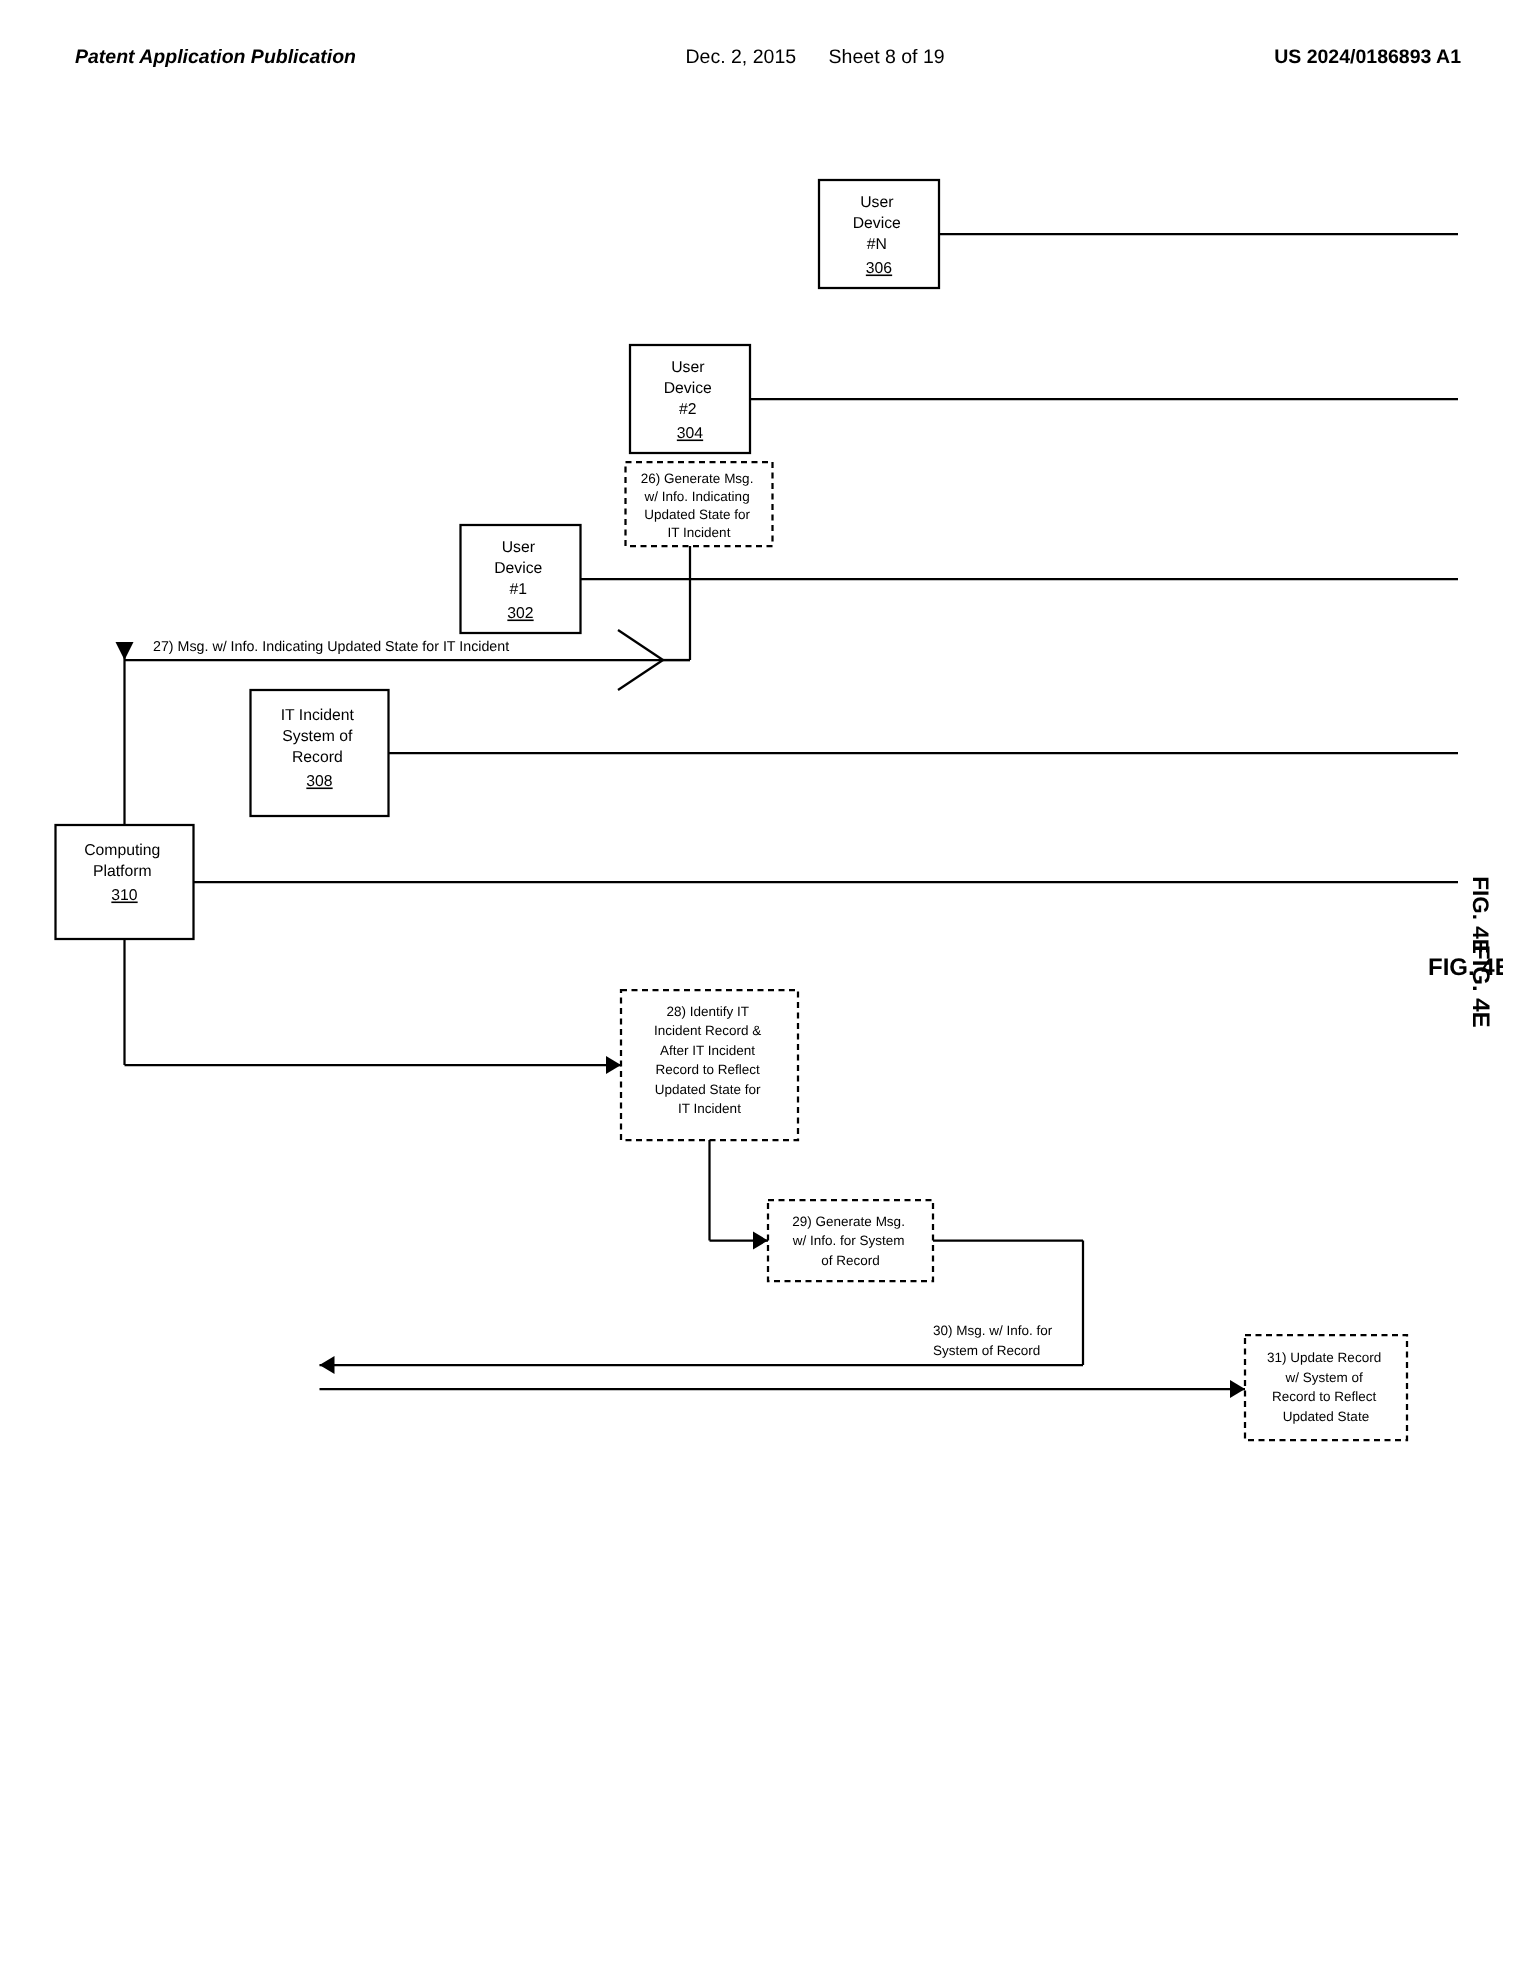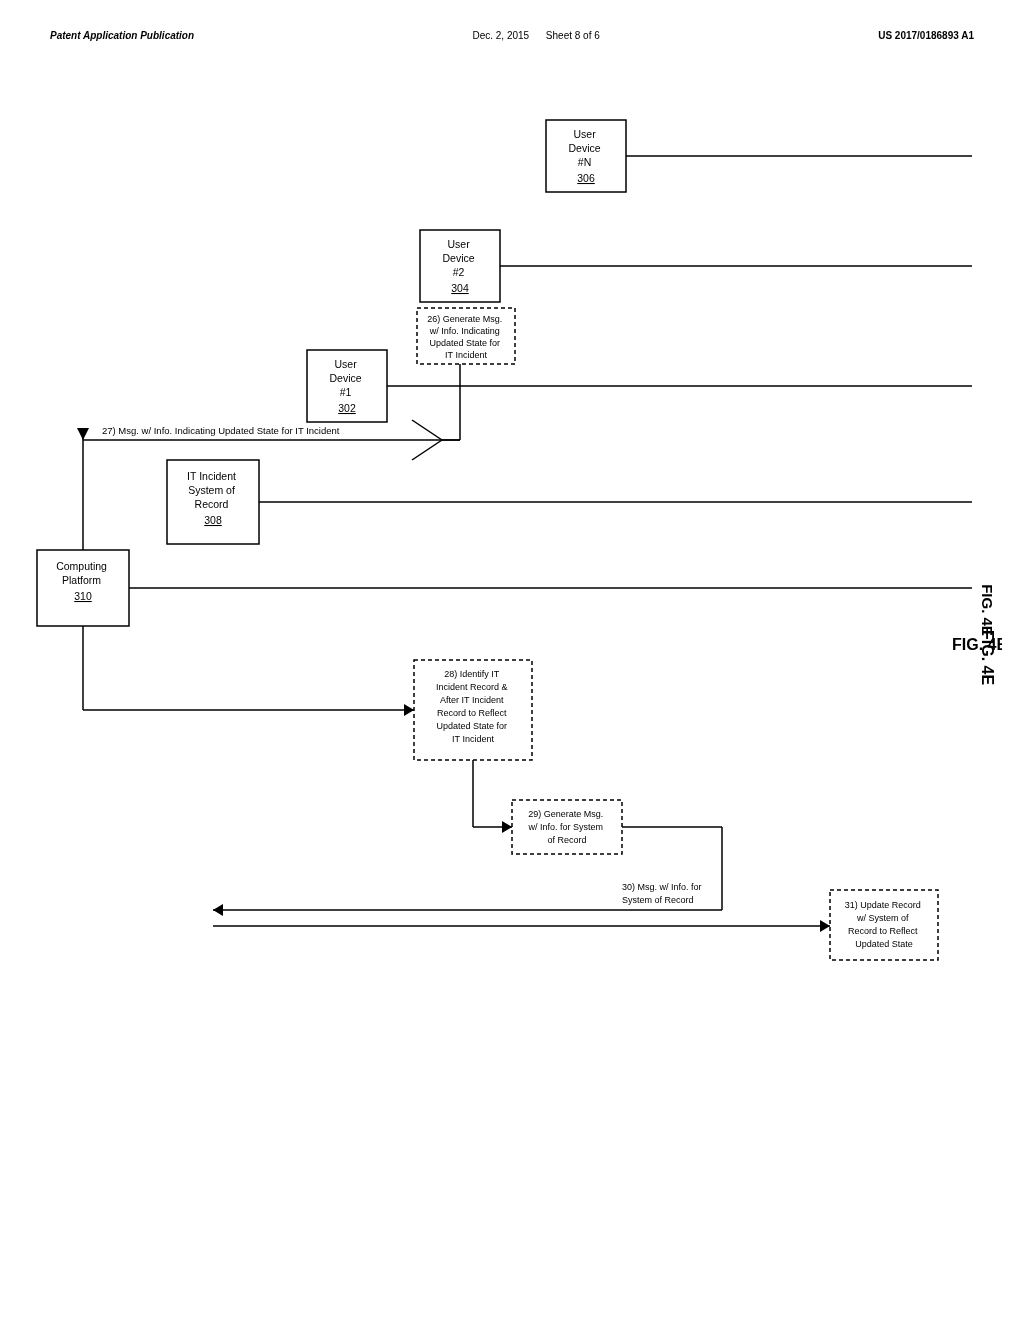--- a/index.html
+++ b/index.html
@@ -20,28 +20,28 @@
     width: 1024px;
     height: 1320px;
     background: #fff;
     position: relative;
     font-family: Arial, sans-serif;
   }
 </style>
 
 <div class="main-page">
 
-  <div style="position:absolute; top:30px; left:50px; right:50px; display:flex; justify-content:space-between; align-items:center; font-size:10px;">
+  <div style="position:absolute; top:30px; left:50px; right:50px; display:flex; justify-content:space-between; align-items:center; font-size:13px;">
     <span style="font-weight:bold; font-style:italic;">Patent Application Publication</span>
     <span>
       <span>Dec. 2, 2015</span>
       &nbsp;&nbsp;&nbsp;&nbsp;
-      <span>Sheet 8 of 6</span>
+      <span>Sheet 8 of 19</span>
     </span>
-    <span style="font-weight:bold;">US 2017/0186893 A1</span>
+    <span style="font-weight:bold;">US 2024/0186893 A1</span>
   </div>
 
   <svg width="980" height="1230" viewBox="0 0 980 1230" style="position:absolute; top:70px; left:22px;">
 
     <rect x="15" y="480" width="92" height="76" fill="white" stroke="black" stroke-width="1.5"></rect>
     <text font-size="10.5" font-family="Arial, sans-serif" fill="black">
       <tspan x="61" y="500" text-anchor="middle">Computing</tspan>
       <tspan x="61" y="514" text-anchor="middle">Platform</tspan>
       <tspan x="61" y="530" text-anchor="middle" text-decoration="underline">310</tspan>
     </text>

